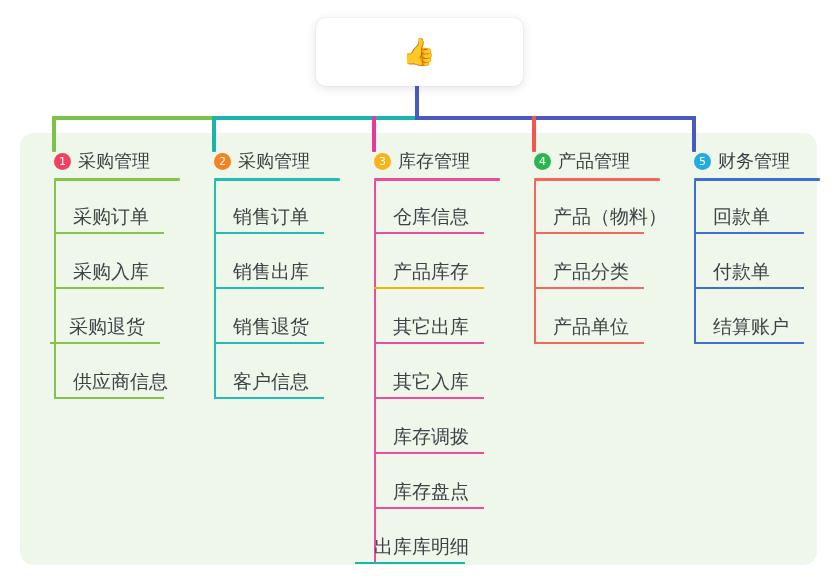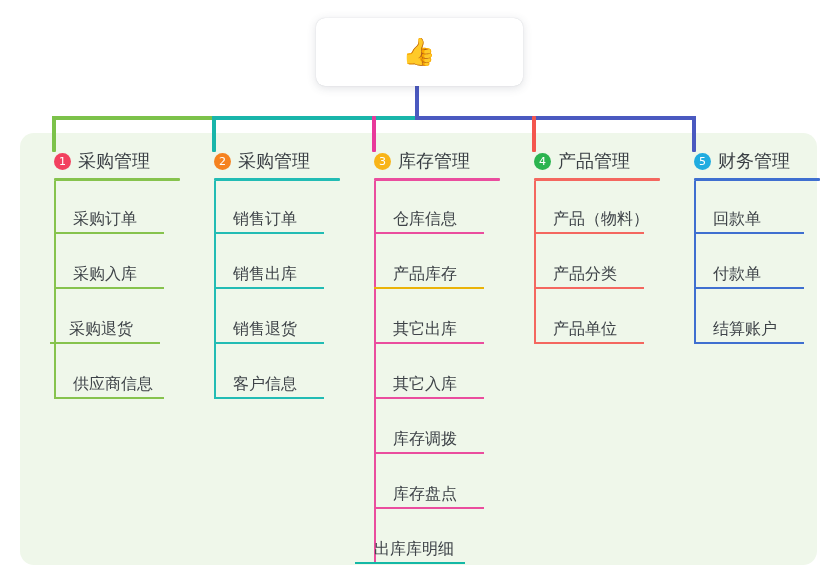--- a/index.html
+++ b/index.html
@@ -119,21 +119,21 @@
     position: absolute;
     left: 17px;
     width: 110px;
     height: 2px;
     z-index: 4;
   }
   .leaf-label {
     position: absolute;
     left: 19px;
     bottom: 4px;
-    font-size: 16px;
+    font-size: 19px;
     color: #3e4348;
     white-space: nowrap;
   }
 </style>
 </head>
 <body>
 
 <div id="root-card">
   <span class="root-emoji">👍</span>
 </div>

